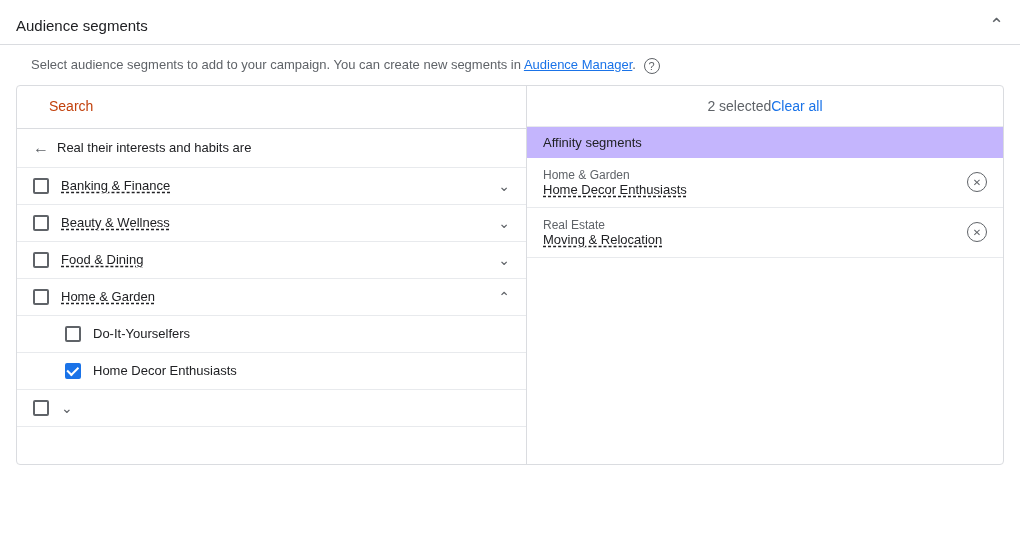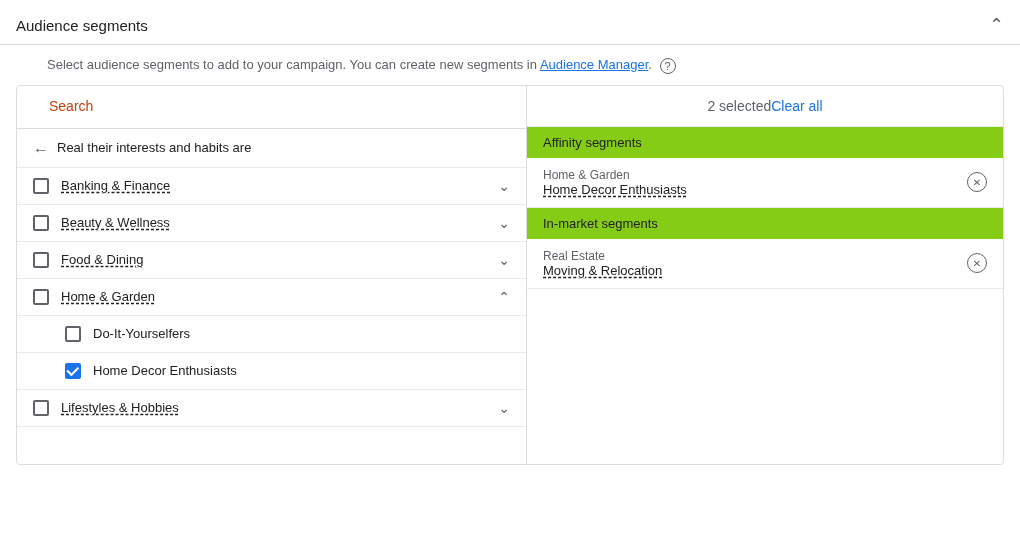--- a/index.html
+++ b/index.html
@@ -23,21 +23,20 @@
       cursor: pointer;
       font-size: 18px;
       color: #5f6368;
     }
 
     .subtitle-bar {
       padding: 10px 16px 10px 31px;
       font-size: 13px;
       color: #5f6368;
       line-height: 1.5;
-      margin-left: 16px;
     }
 
     .subtitle-bar a {
       color: #1a73e8;
       text-decoration: underline;
       cursor: pointer;
     }
 
     .help-icon {
       display: inline-block;
@@ -188,21 +187,21 @@
     }
 
     .clear-all {
       color: #1a73e8;
       font-size: 14px;
       cursor: pointer;
       text-decoration: none;
     }
 
     .section-header {
-      background: #84cc16;
+      background: #c4b5fd;
       padding: 8px 16px;
       font-size: 13px;
       font-weight: 500;
       color: #202124;
     }
 
     .selected-item {
       display: flex;
       align-items: center;
       padding: 10px 16px;
@@ -299,21 +298,20 @@
         <span class="item-label" style="text-decoration: none;">Do-It-Yourselfers</span>
       </div>
 
       <div class="sub-item">
         <div class="checkbox checked"></div>
         <span class="item-label" style="text-decoration: none;">Home Decor Enthusiasts</span>
       </div>
 
       <div class="list-item">
         <div class="checkbox"></div>
-        <span class="item-label">Lifestyles &amp; Hobbies</span>
         <span class="chevron">⌄</span>
       </div>
 
     </div>
   </div>
 
   <div class="right-panel">
 
     <div class="right-header">
       <span class="selected-count">2 selected</span>
@@ -323,21 +321,20 @@
     <div class="section-header">Affinity segments</div>
 
     <div class="selected-item">
       <div class="selected-item-text">
         <div class="selected-item-category">Home &amp; Garden</div>
         <div class="selected-item-name">Home Decor Enthusiasts</div>
       </div>
       <div class="remove-btn"></div>
     </div>
 
-    <div class="section-header">In-market segments</div>
 
     <div class="selected-item">
       <div class="selected-item-text">
         <div class="selected-item-category">Real Estate</div>
         <div class="selected-item-name">Moving &amp; Relocation</div>
       </div>
       <div class="remove-btn"></div>
     </div>
 
   </div>

